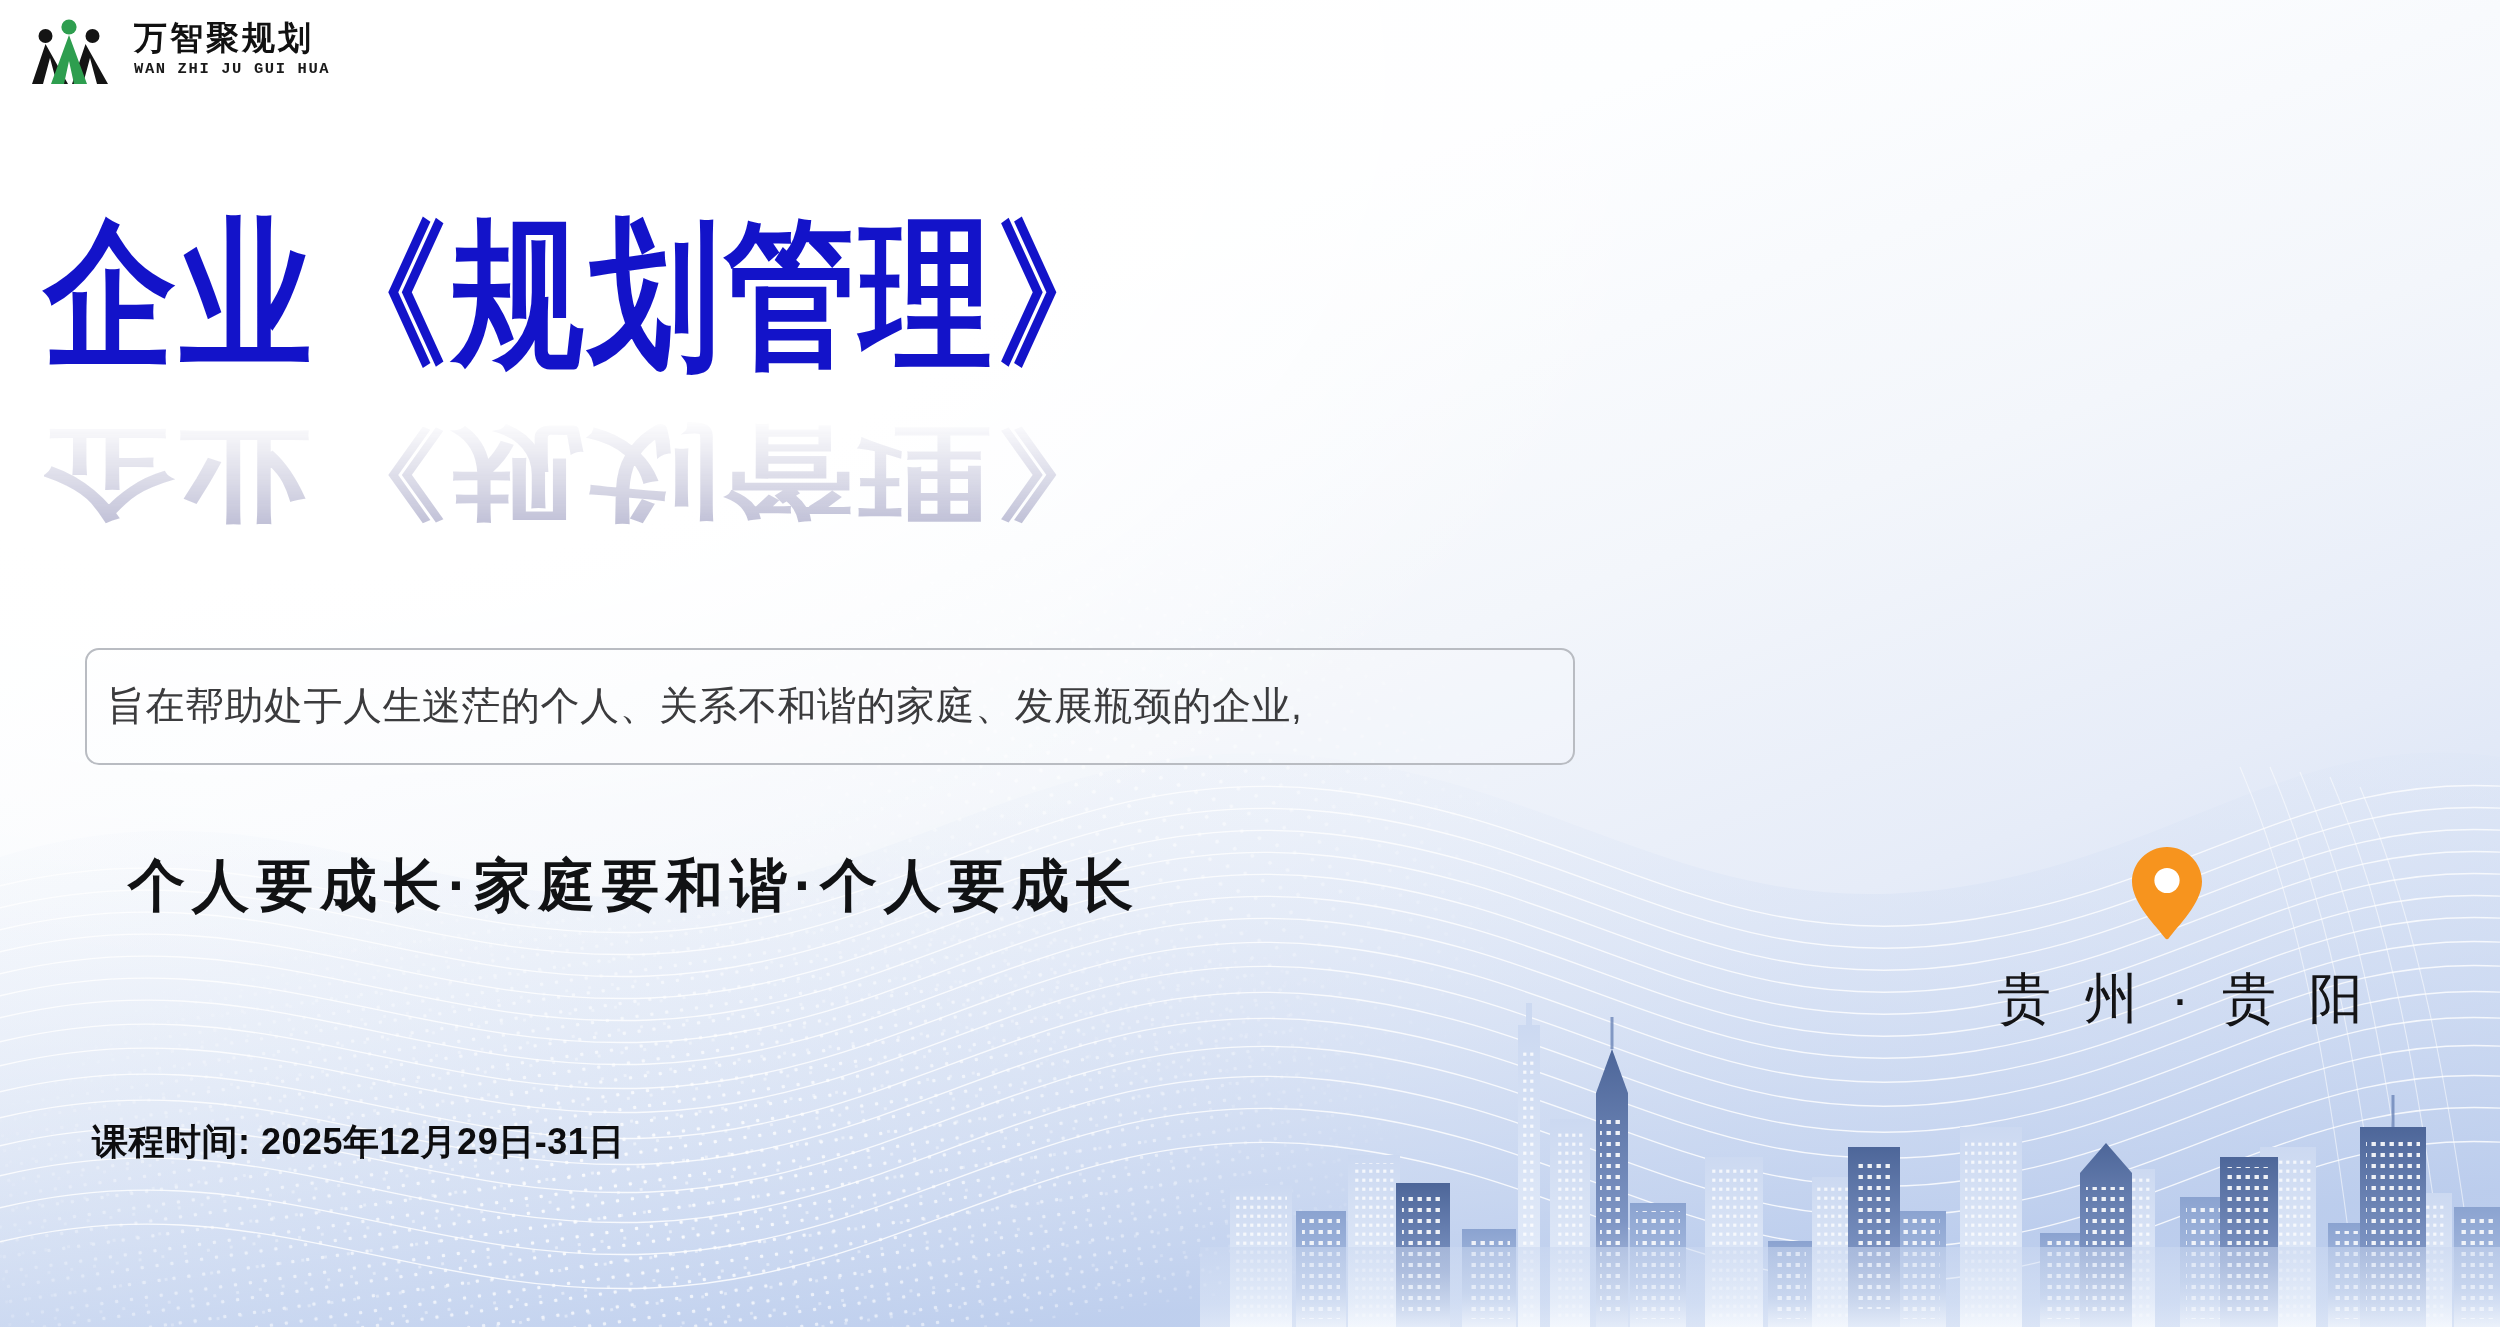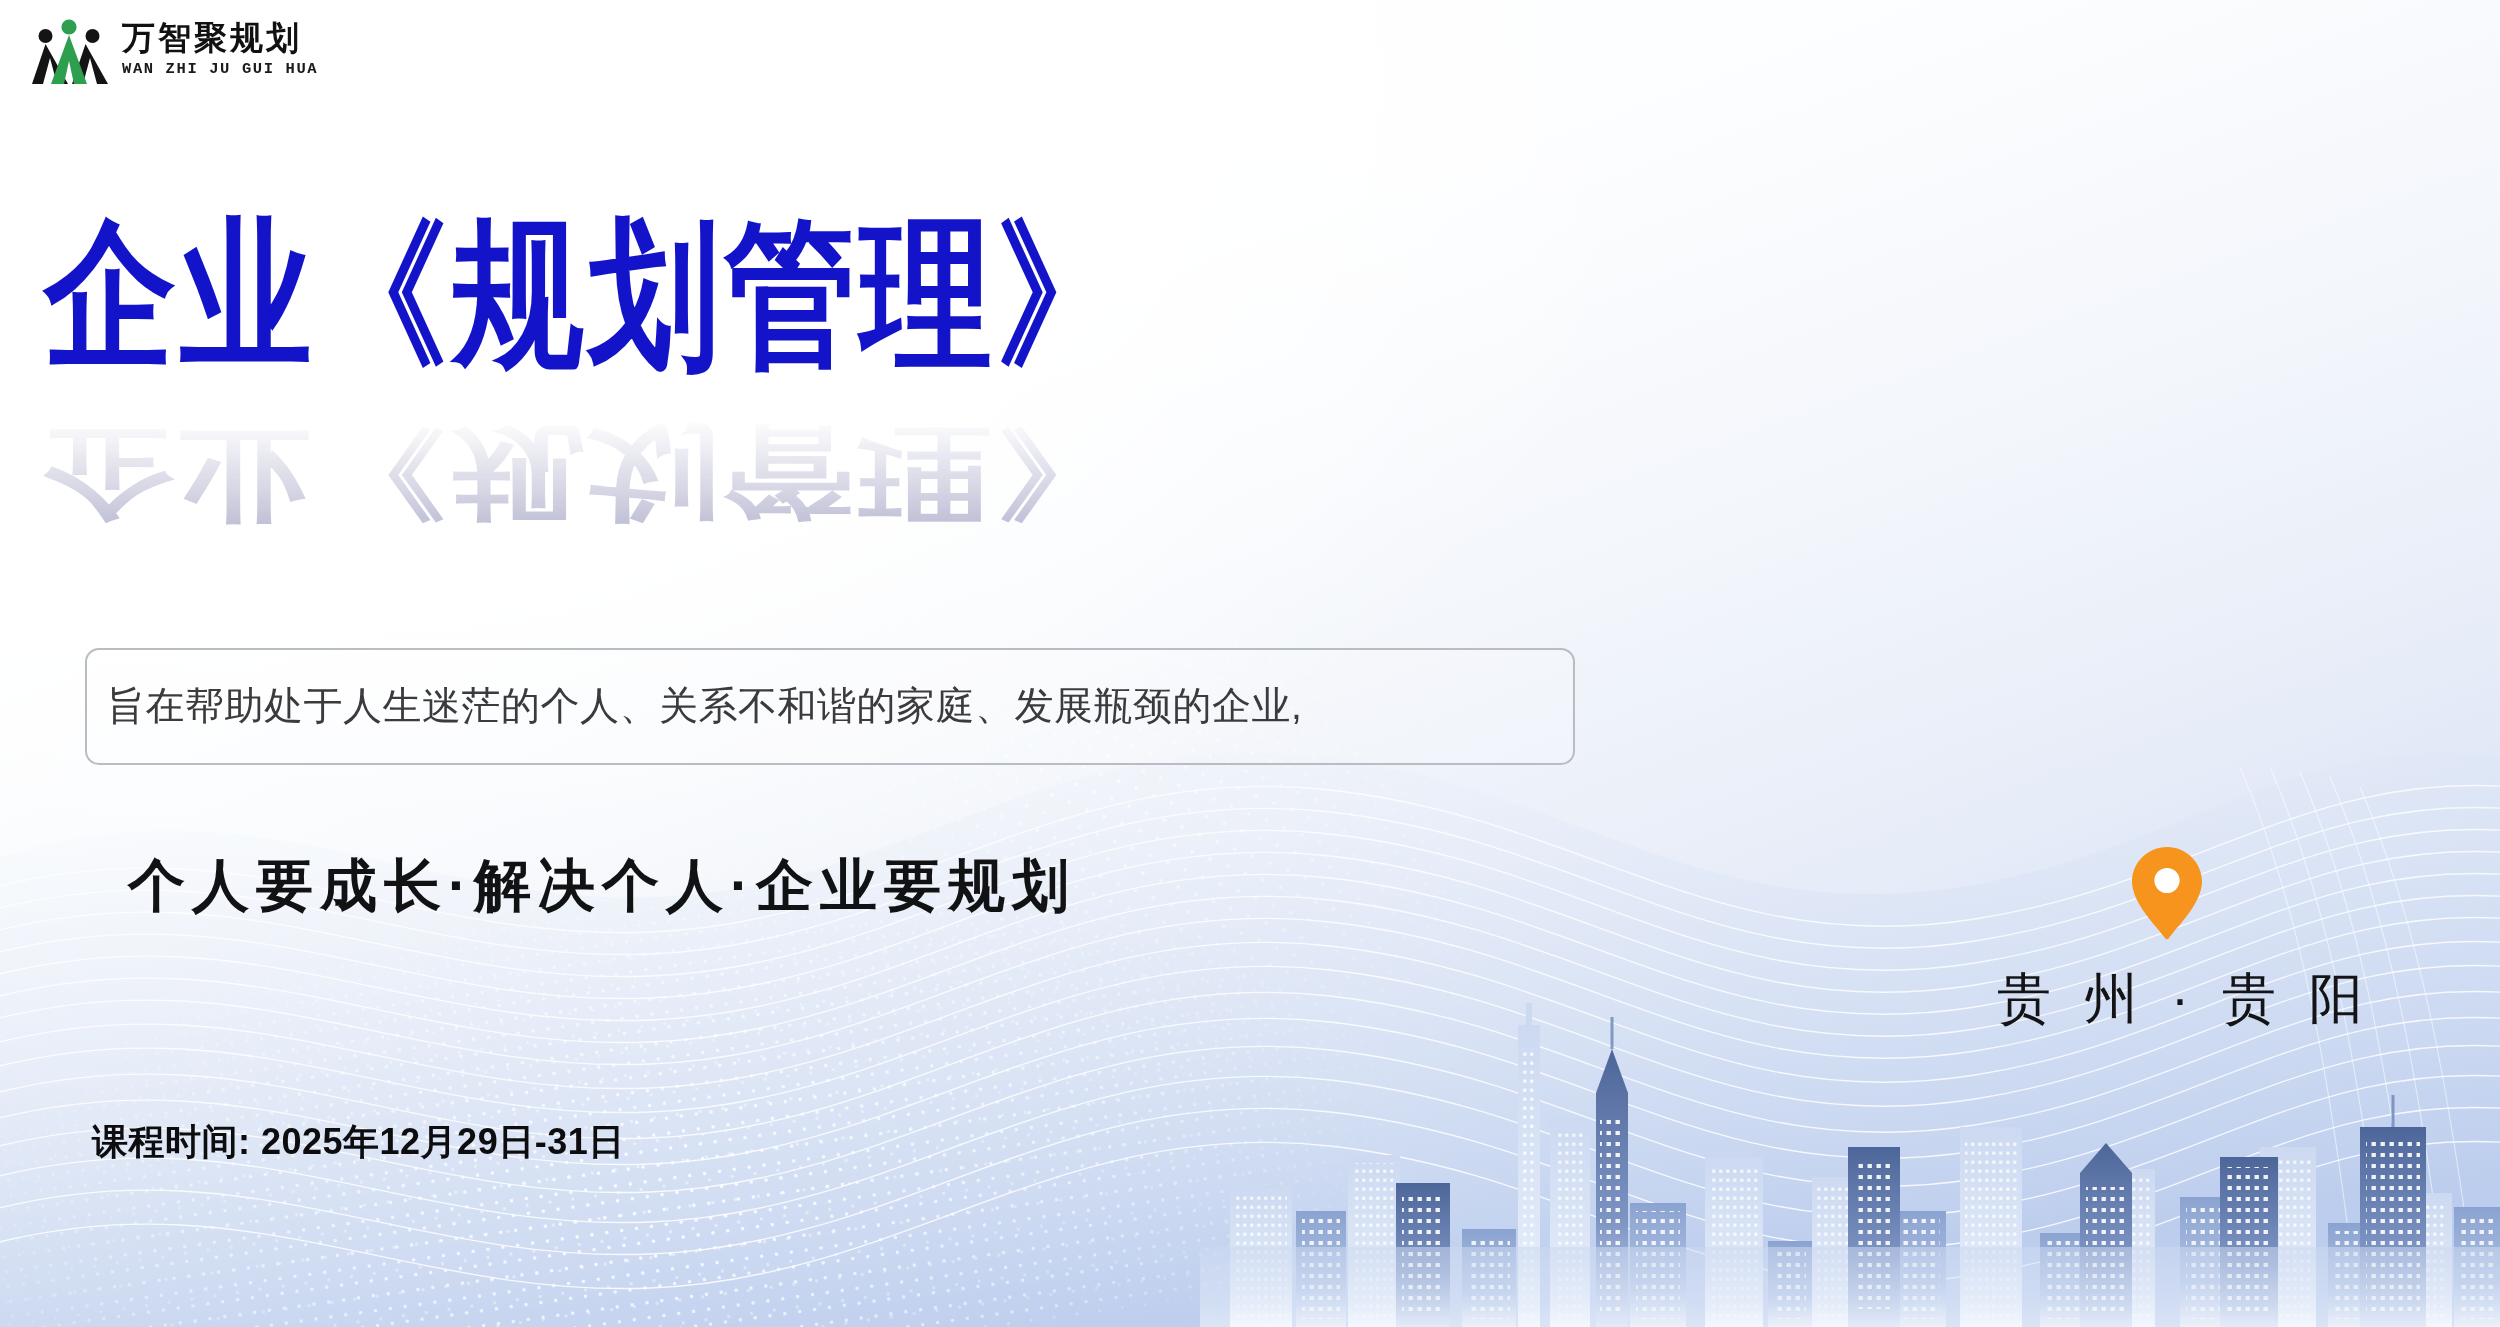--- a/index.html
+++ b/index.html
@@ -41,21 +41,21 @@
     background-size: 19px 19px;
     transform: rotate(22deg);
     -webkit-mask-image: radial-gradient(ellipse 560px 400px at 30% 55%, #000 0%, rgba(0,0,0,0) 78%);
             mask-image: radial-gradient(ellipse 560px 400px at 30% 55%, #000 0%, rgba(0,0,0,0) 78%);
     opacity:.75;
   }
 
   .skyline-svg { position:absolute; right:0; bottom:0; width:1300px; height:330px; }
 
   
-  .logo-block { position:absolute; left:30px; top:14px; display:flex; align-items:center; gap:14px; z-index:20; }
+  .logo-block { position:absolute; left:30px; top:14px; display:flex; align-items:center; gap:26px; z-index:20; }
   .logo-mark { width:78px; height:72px; flex:none; }
   .logo-words { display:flex; flex-direction:column; line-height:1; }
   .logo-cn {
     font-family:"Liberation Serif","DejaVu Serif",serif;
     font-size:33px; font-weight:700; color:#111; letter-spacing:3px;
   }
   .logo-en {
     font-size:15.5px; font-weight:700; color:#1a1a1a; letter-spacing:1.6px;
     margin-top:7px;
     font-family:Liberation Mono, monospace;
@@ -308,21 +308,21 @@
 
   <div class="title-wrap">
     <div class="main-title">企业《规划管理》</div>
     <div class="title-reflect">企业《规划管理》</div>
   </div>
 
   <div class="desc-box">
     <div class="desc-line">旨在帮助处于人生迷茫的个人、关系不和谐的家庭、发展瓶颈的企业,</div>
   </div>
 
-  <div class="slogan">个人要成长·解决个人·企业要规划</div>
+  <div class="slogan">个人要成长·家庭要和谐·个人要成长</div>
 
   <div class="course-info">
     <div class="course-line">课程时间: 2025年12月29日-31日</div>
   </div>
 
   <div class="location-block">
     <svg class="pin-icon" viewBox="0 0 72 96">
       <path d="M36,2 C16.7,2 1,17.6 1,36.8 C1,58 26,82 34.2,93.2 a2.2,2.2 0 0 0 3.6,0 C46,82 71,58 71,36.8 C71,17.6 55.3,2 36,2 Z" fill="#f7941e"></path>
       <circle cx="36" cy="35.5" r="12.6" fill="#ffffff"></circle>
     </svg>

